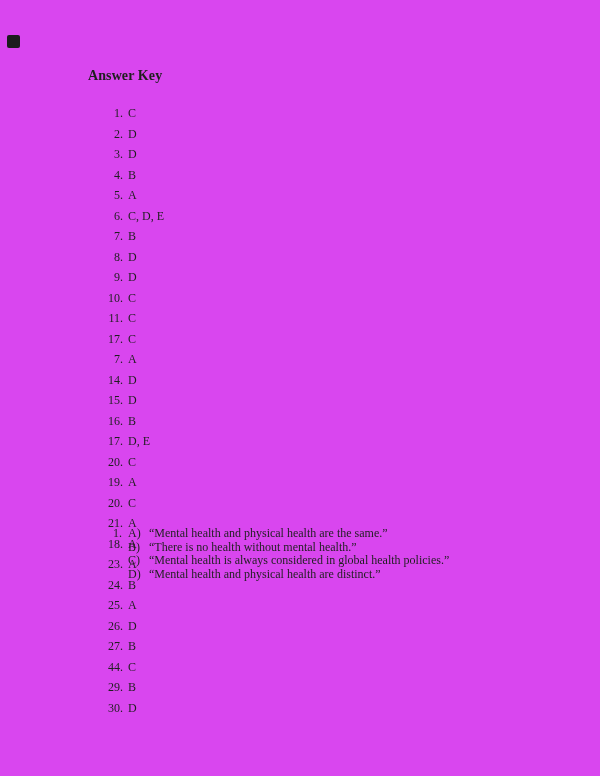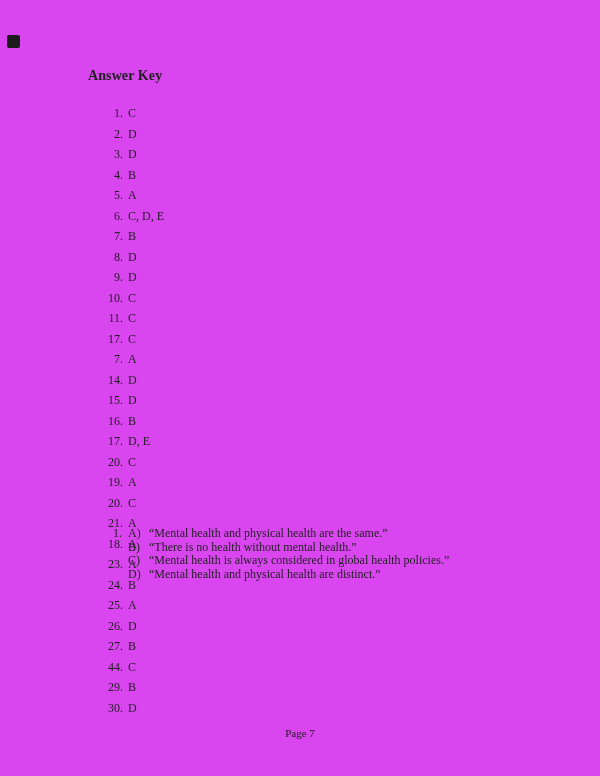--- a/index.html
+++ b/index.html
@@ -150,15 +150,14 @@
     <span class="opt-text">“Mental health is always considered in global health policies.”</span>
   </div>
           <div class="option">
     <span class="opt-label">D)</span>
     <span class="opt-text">“Mental health and physical health are distinct.”</span>
   </div>
         </div>
     </div>
   </div>
 
-  <div class="footer">Page 7</div>
 
 </div>
 
 </body></html>

